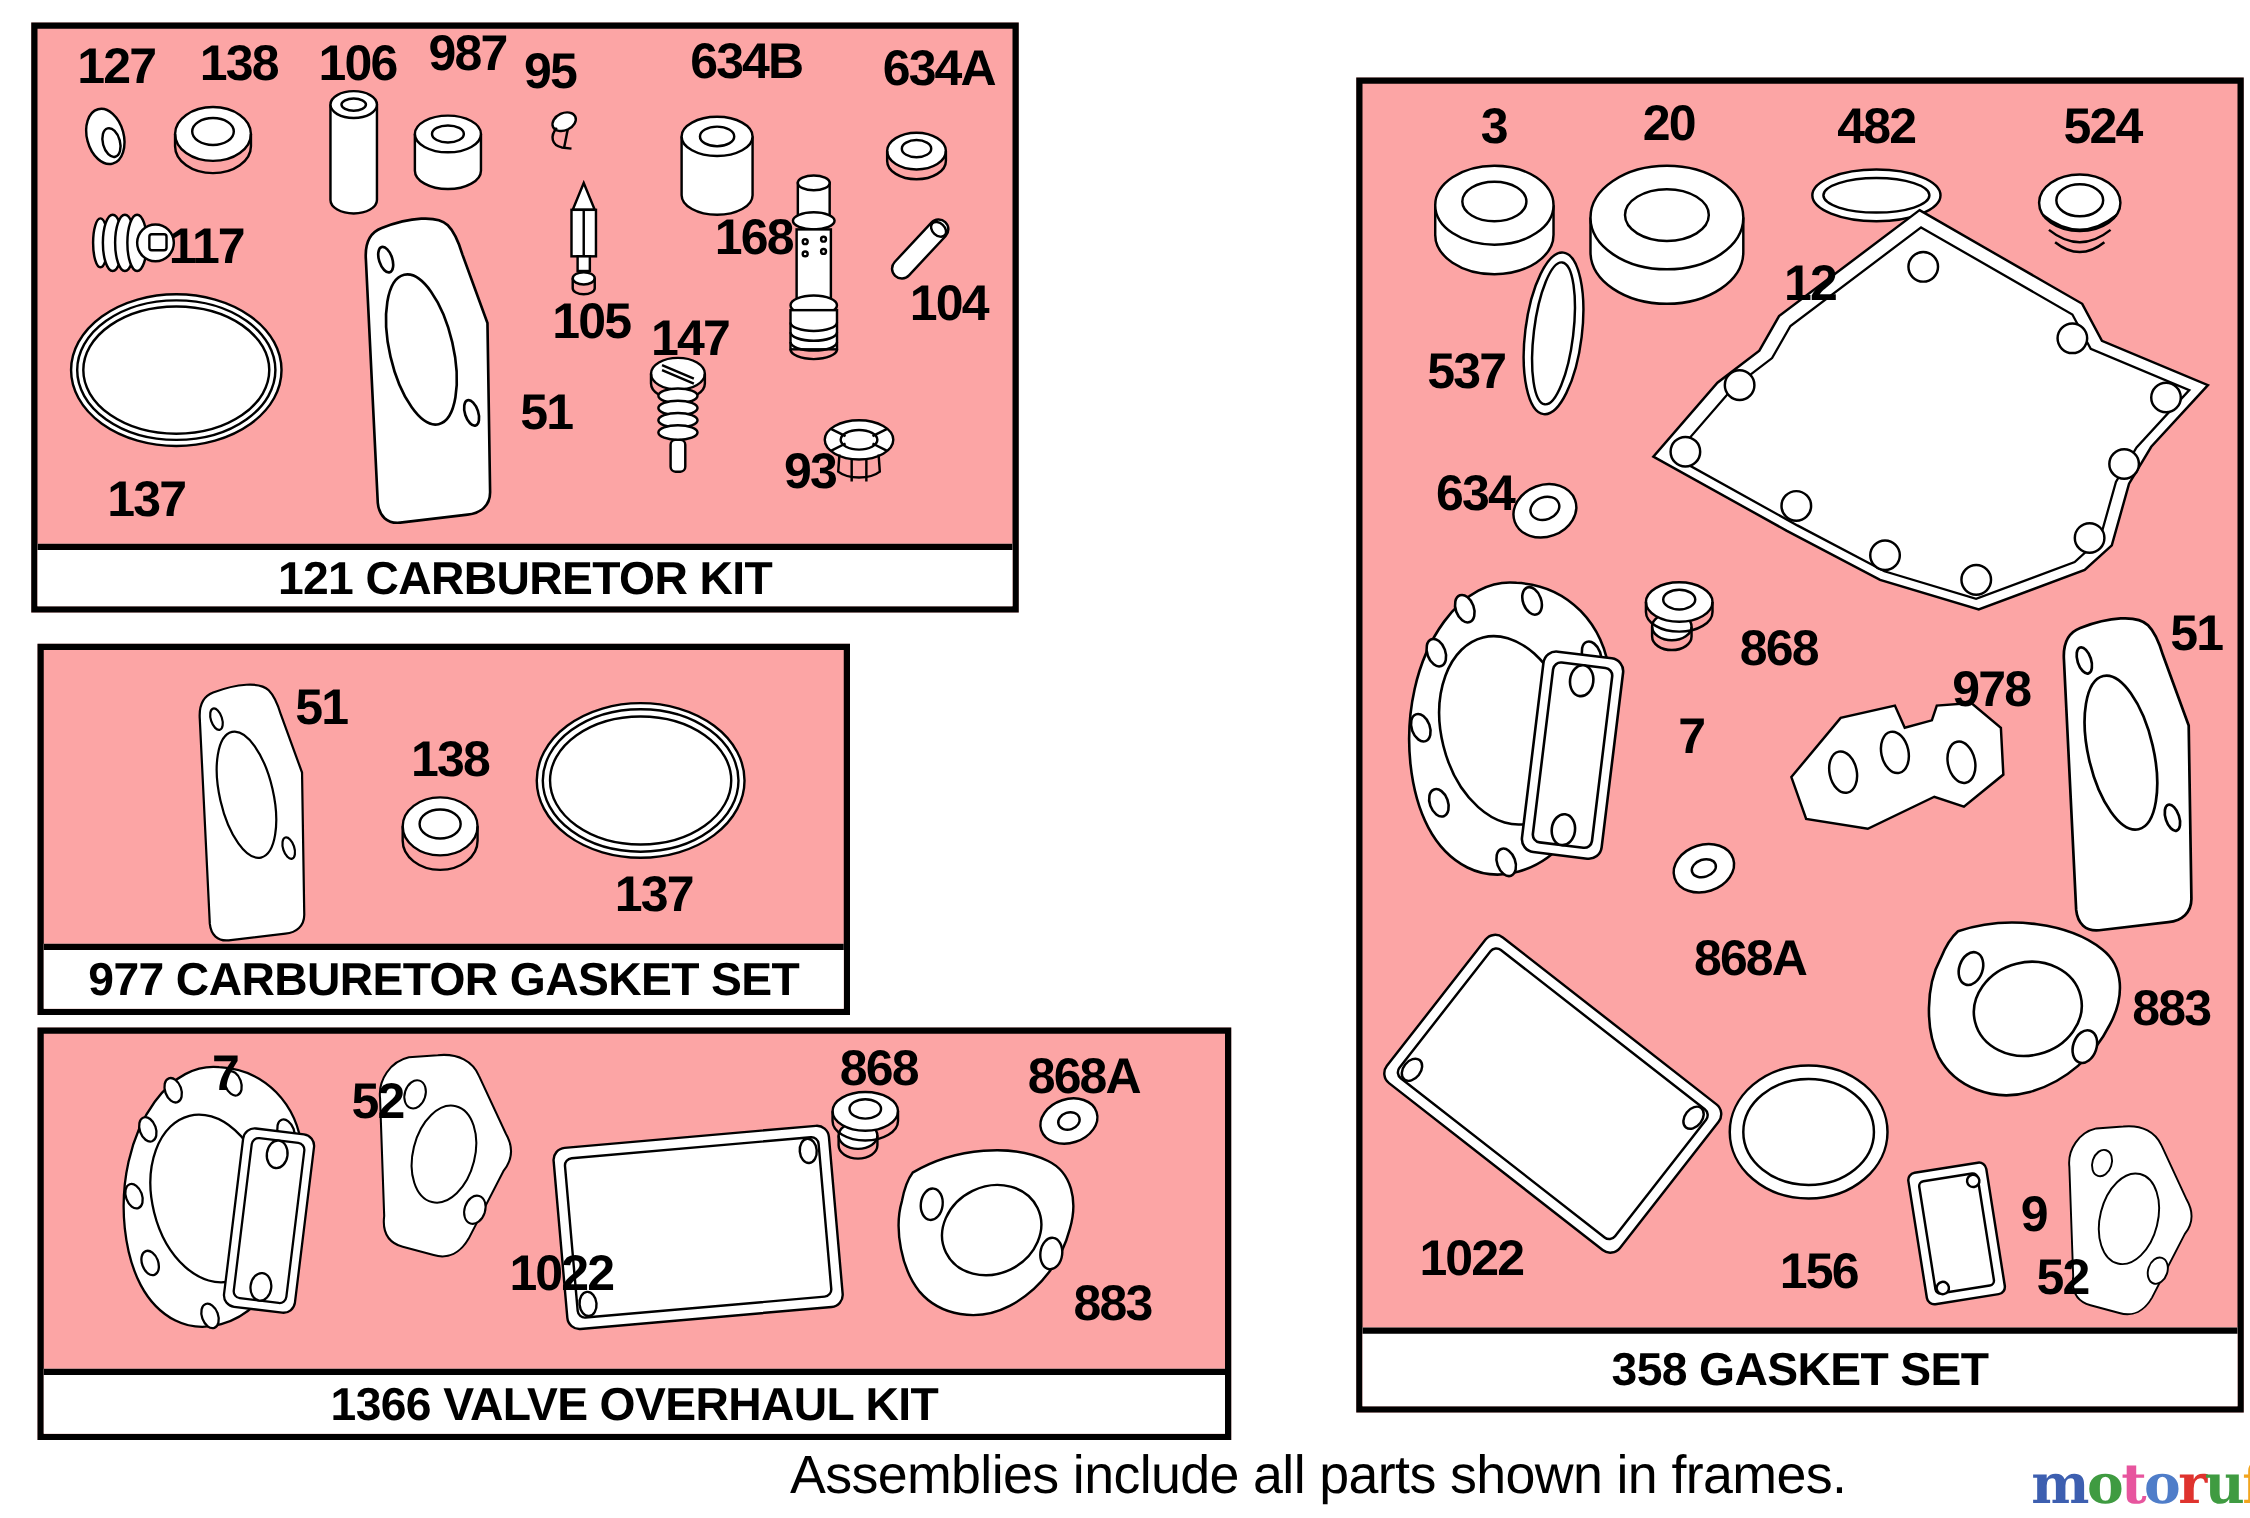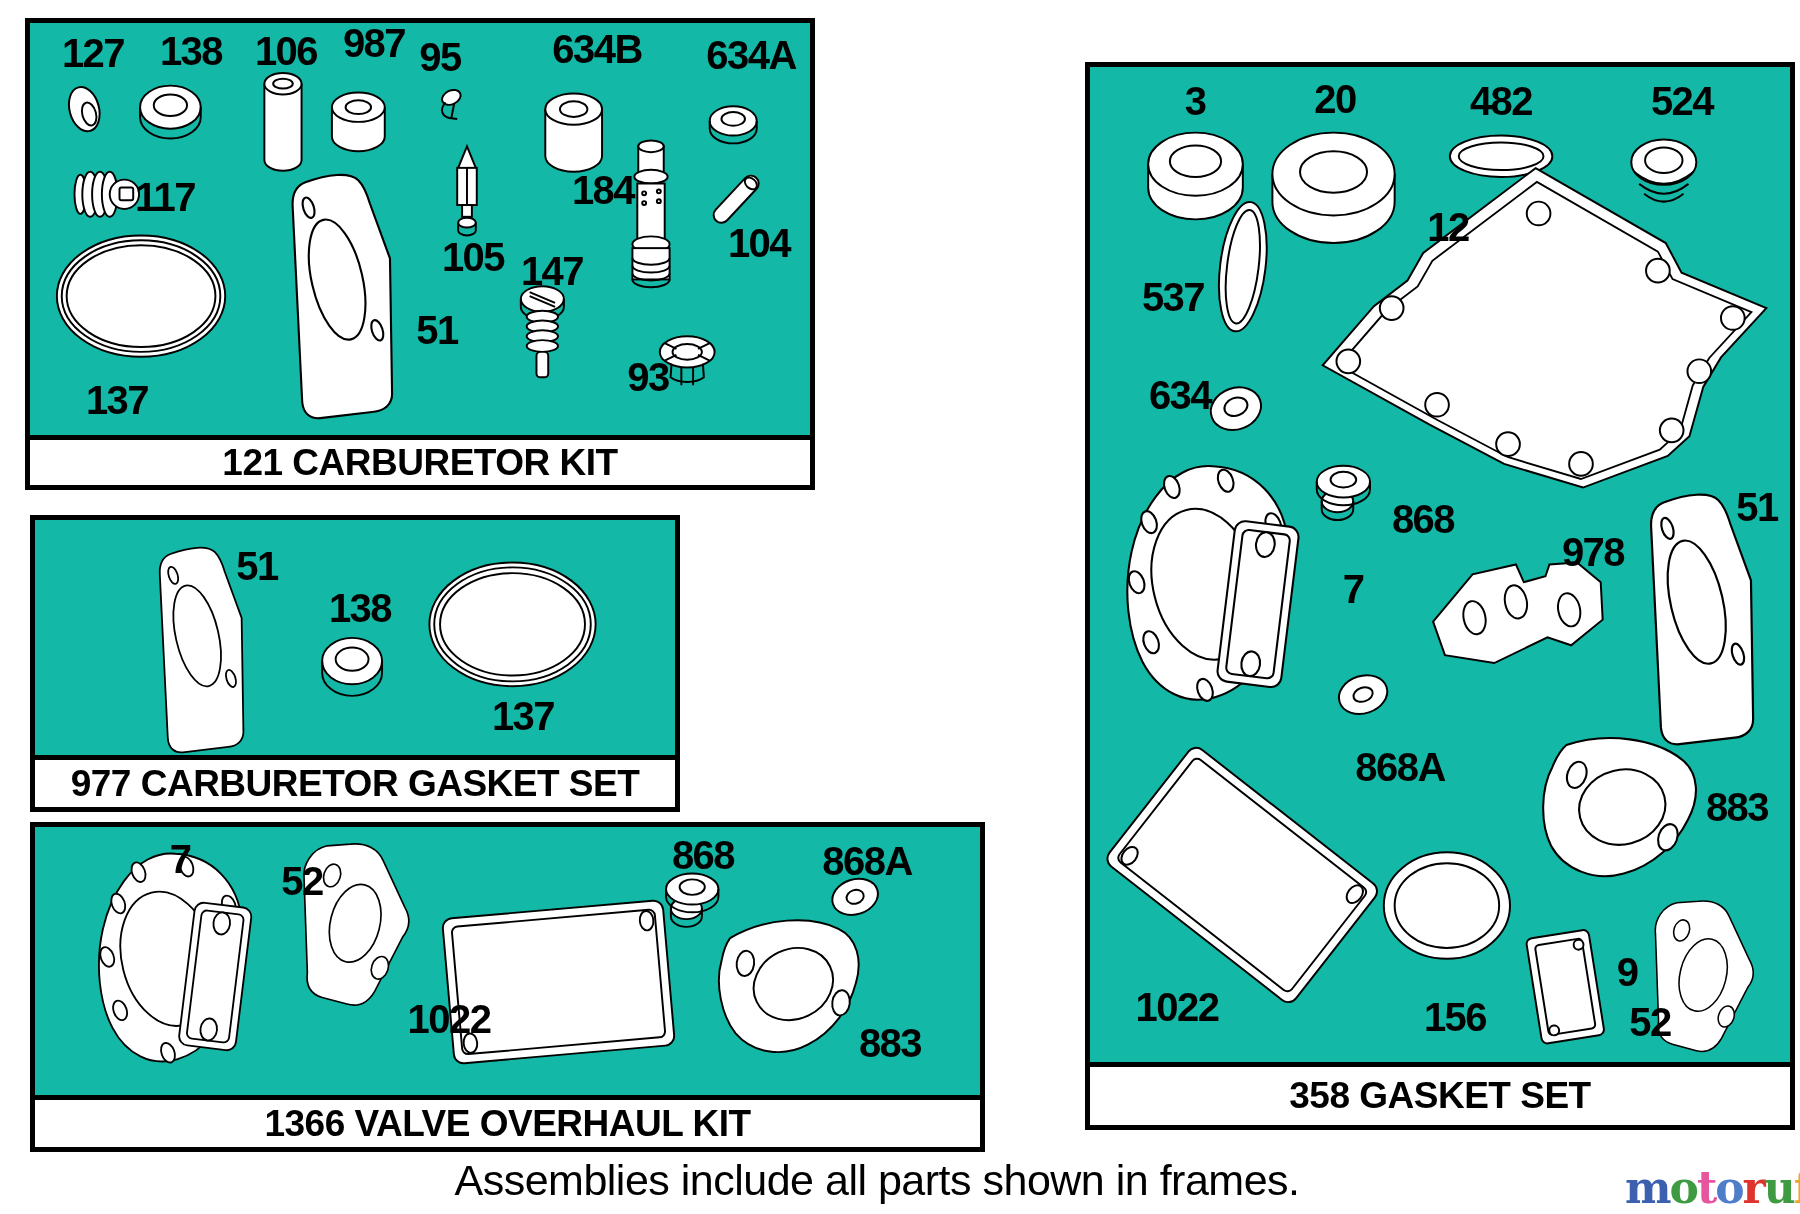--- a/index.html
+++ b/index.html
@@ -1,27 +1,27 @@
 <!DOCTYPE html>
 <html><head>
 <meta charset="utf-8">
 <style>
   html,body{margin:0;padding:0;background:#fff;}
   body{width:1800px;height:1214px;font-family:"Liberation Sans",sans-serif;color:#000;}
   #canvas{position:relative;width:1800px;height:1214px;background:#fff;overflow:hidden;}
-  .frame{position:absolute;border:5px solid #000;background:#14b8a6;box-sizing:border-box;text-align:right;}
+  .frame{position:absolute;border:5px solid #000;background:#fca5a5;box-sizing:border-box;text-align:right;}
   .art{position:absolute;left:0;top:0;width:100%;height:100%;}
   .art :is(path,rect,ellipse,circle,line){stroke:#000;stroke-width:2;fill:#fff;}
   .art .nf{fill:none;}
   .plabel{position:absolute;transform:translateX(-50%);font-weight:bold;font-size:40px;
           line-height:1;letter-spacing:-1.5px;white-space:nowrap;}
   .titlebar{position:absolute;left:0;right:0;bottom:0;border-top:5px solid #000;
             display:flex;align-items:center;justify-content:center;
             font-weight:bold;font-size:37px;letter-spacing:-0.5px;background:#fff;}
-  .caption{position:absolute;left:277px;top:1156px;width:1200px;text-align:center;
+  .caption{position:absolute;left:277px;top:1156px;width:1200px;text-align:right;
            font-size:43px;letter-spacing:-0.5px;}
   .logo{position:absolute;left:1625px;top:1166px;font-family:"DejaVu Serif",serif;
         font-weight:bold;font-size:44px;line-height:1;letter-spacing:-2px;}
 </style>
 </head>
 <body>
 
 <svg width="0" height="0" style="position:absolute" aria-hidden="true">
   <defs>
     <g id="gplate51">
@@ -168,21 +168,21 @@
     </svg>
     <span class="plabel" style="left:63px;top:10px">127</span>
     <span class="plabel" style="left:161px;top:8px">138</span>
     <span class="plabel" style="left:256px;top:8px">106</span>
     <span class="plabel" style="left:344px;top:0">987</span>
     <span class="plabel" style="left:410px;top:14px">95</span>
     <span class="plabel" style="left:567px;top:6px">634B</span>
     <span class="plabel" style="left:721px;top:12px">634A</span>
     <span class="plabel" style="left:135px;top:154px">117</span>
     <span class="plabel" style="left:443px;top:214px">105</span>
-    <span class="plabel" style="left:573px;top:147px">184</span>
+    <span class="plabel" style="left:573px;top:147px">168</span>
     <span class="plabel" style="left:729px;top:200px">104</span>
     <span class="plabel" style="left:522px;top:228px">147</span>
     <span class="plabel" style="left:407px;top:287px">51</span>
     <span class="plabel" style="left:618px;top:334px">93</span>
     <span class="plabel" style="left:87px;top:357px">137</span>
     <div class="titlebar" style="height:45px">121 CARBURETOR KIT</div>
   </section>
 
   <section class="frame" id="box2" style="left:30px;top:515px;width:650px;height:297px">
     <svg class="art" viewBox="0 0 650 297">

